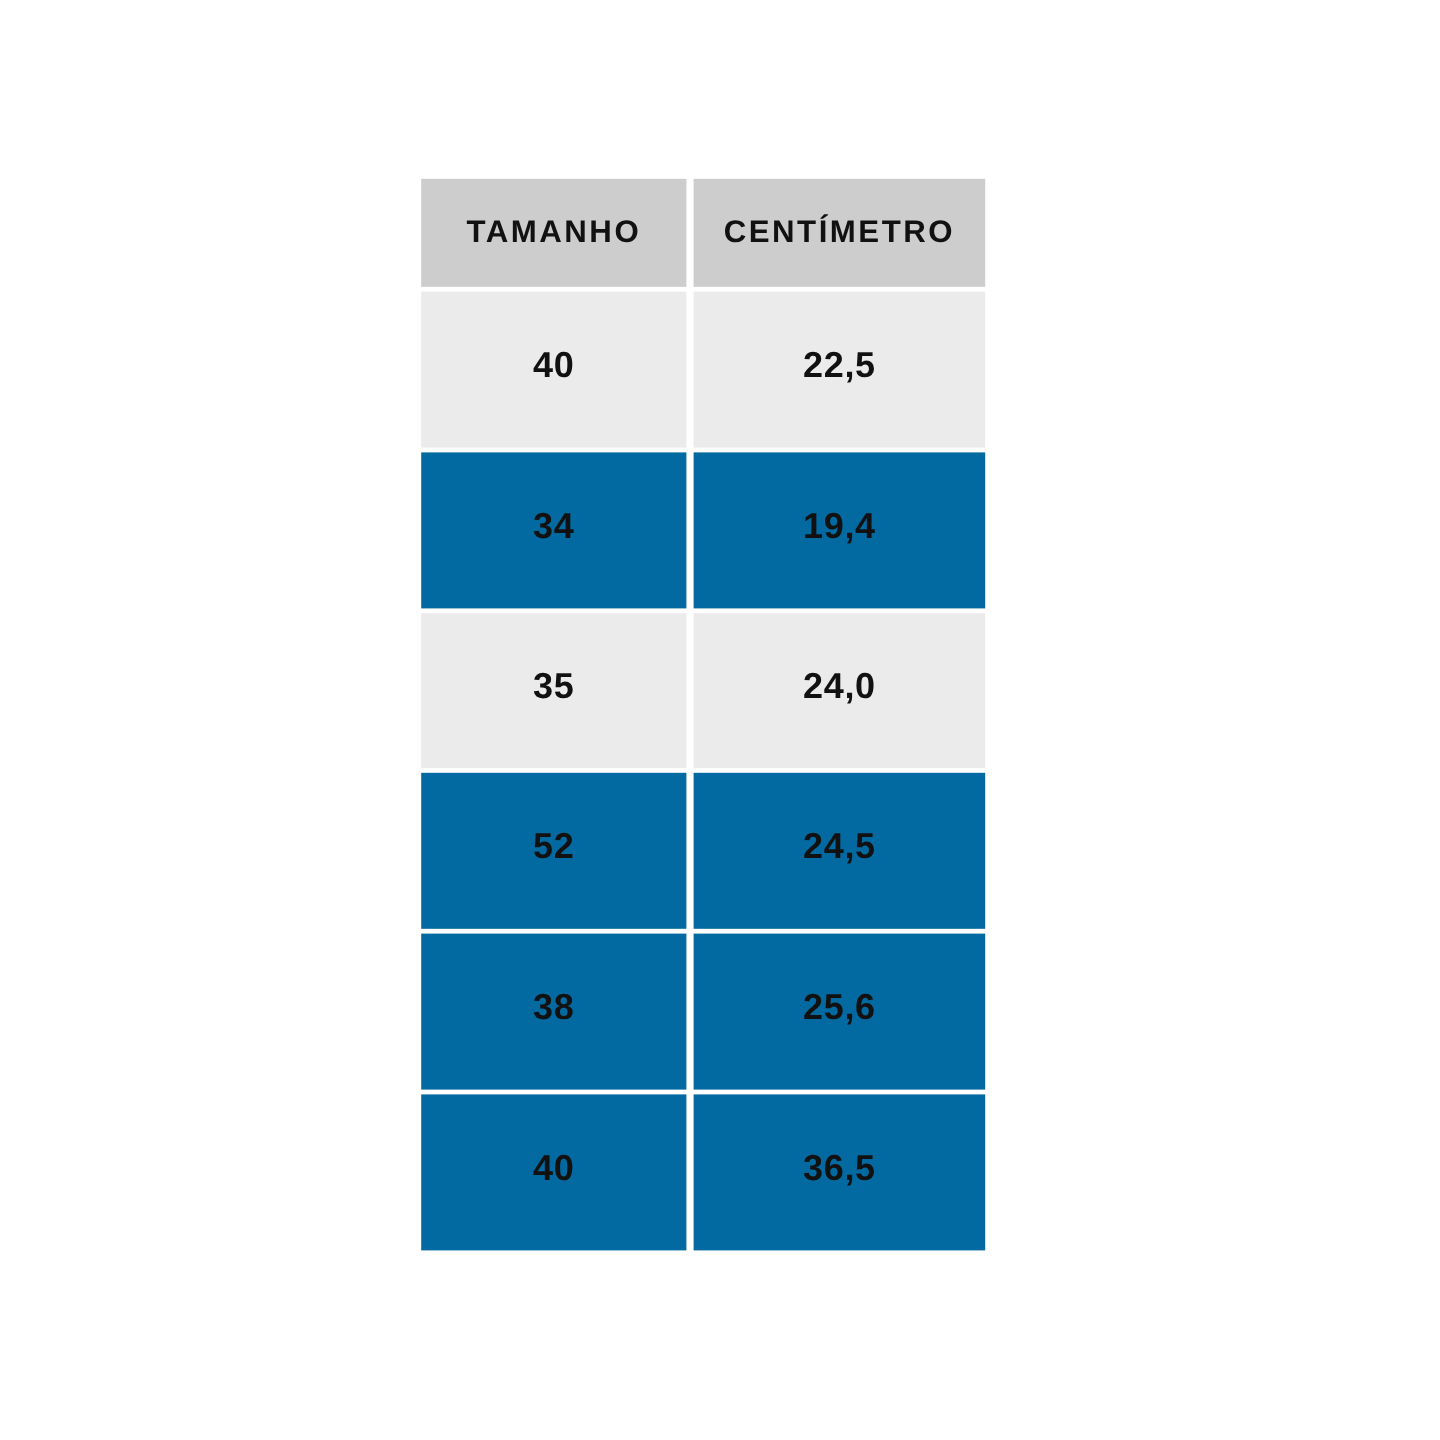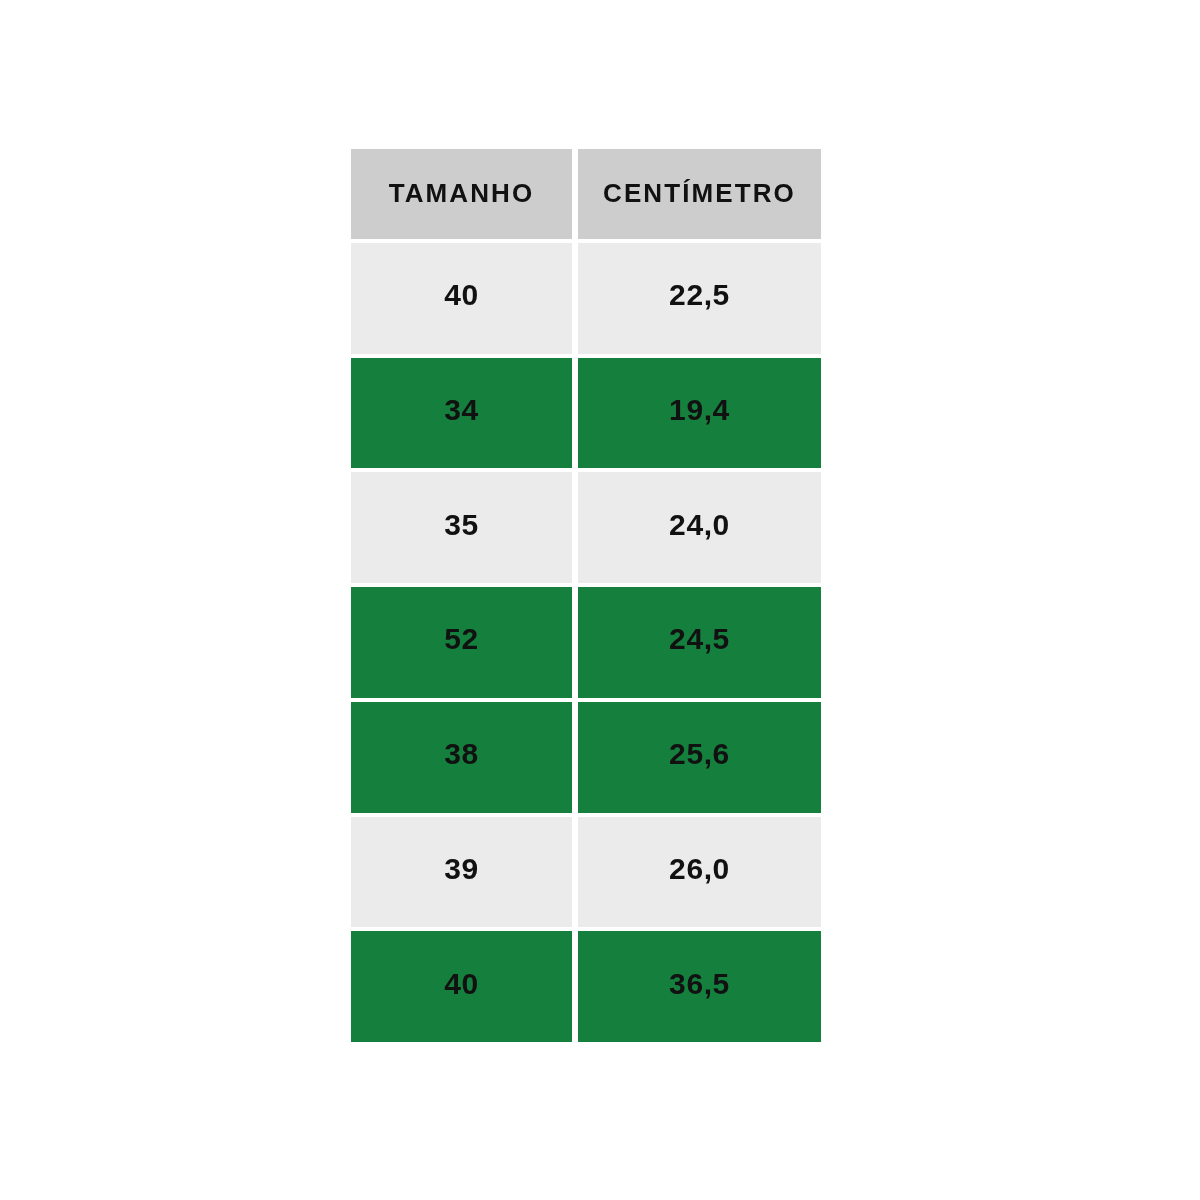--- a/index.html
+++ b/index.html
@@ -59,21 +59,21 @@
   
   .chart-table tbody td {
     height: 90px;
     font-size: 30px;
     letter-spacing: 0.6px;
     line-height: 1;
     padding-bottom: 6px;
   }
 
   .chart-table tbody tr.row-light td { background: #ebebeb; }
-  .chart-table tbody tr.row-dark  td { background: #15803d; }
+  .chart-table tbody tr.row-dark  td { background: #0369a1; }
 </style>
 </head>
 <body>
 
 <div id="size-chart">
   <table class="chart-table">
     <colgroup>
       <col class="col-size">
       <col class="col-cm">
     </colgroup>
@@ -97,23 +97,19 @@
         <td>24,0</td>
       </tr>
       <tr class="row-dark">
         <td>52</td>
         <td>24,5</td>
       </tr>
       <tr class="row-dark">
         <td>38</td>
         <td>25,6</td>
       </tr>
-      <tr class="row-light">
-        <td>39</td>
-        <td>26,0</td>
-      </tr>
       <tr class="row-dark">
         <td>40</td>
         <td>36,5</td>
       </tr>
     </tbody>
   </table>
 </div>
 
 </body></html>

